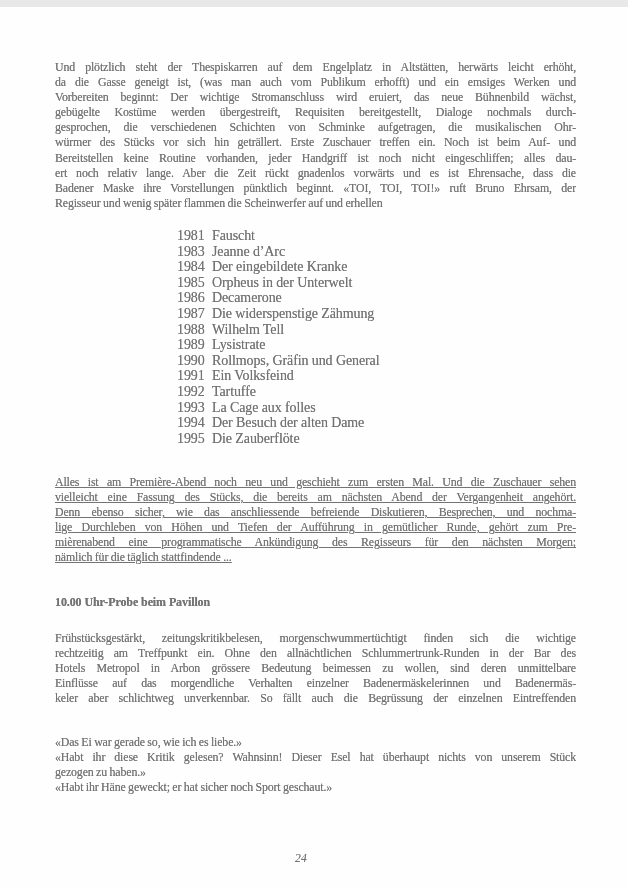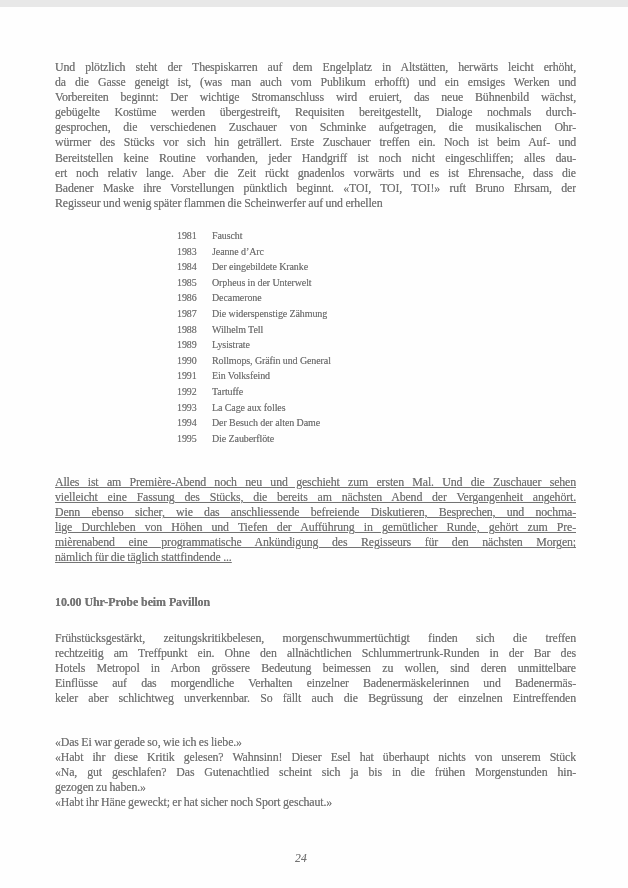--- a/index.html
+++ b/index.html
@@ -37,21 +37,21 @@
     text-align-last: justify;
   }
   .premieres {
     position: absolute;
     left: 177px;
     top: 221px;
   }
   .prow {
     height: 15.6px;
     line-height: 15.6px;
-    font-size: 10px;
+    font-size: 14px;
     letter-spacing: -0.1px;
     text-shadow: 0 0 0.4px rgba(20,20,20,0.45);
     white-space: nowrap;
   }
   .prow .pyear {
     display: inline-block;
     width: 35px;
   }
   .heading {
     position: absolute;
@@ -81,21 +81,21 @@
 </head>
 <body>
 
 <div class="page">
 
   <div id="para1" class="textcol para">
       <div class="line just">Und plötzlich steht der Thespiskarren auf dem Engelplatz in Altstätten, herwärts leicht erhöht,</div>
       <div class="line just">da die Gasse geneigt ist, (was man auch vom Publikum erhofft) und ein emsiges Werken und</div>
       <div class="line just">Vorbereiten beginnt: Der wichtige Stromanschluss wird eruiert, das neue Bühnenbild wächst,</div>
       <div class="line just">gebügelte Kostüme werden übergestreift, Requisiten bereitgestellt, Dialoge nochmals durch-</div>
-      <div class="line just">gesprochen, die verschiedenen Zuschauer von Schminke aufgetragen, die musikalischen Ohr-</div>
+      <div class="line just">gesprochen, die verschiedenen Schichten von Schminke aufgetragen, die musikalischen Ohr-</div>
       <div class="line just">würmer des Stücks vor sich hin geträllert. Erste Zuschauer treffen ein. Noch ist beim Auf- und</div>
       <div class="line just">Bereitstellen keine Routine vorhanden, jeder Handgriff ist noch nicht eingeschliffen; alles dau-</div>
       <div class="line just">ert noch relativ lange. Aber die Zeit rückt gnadenlos vorwärts und es ist Ehrensache, dass die</div>
       <div class="line just">Badener Maske ihre Vorstellungen pünktlich beginnt. «TOI, TOI, TOI!» ruft Bruno Ehrsam, der</div>
       <div class="line">Regisseur und wenig später flammen die Scheinwerfer auf und erhellen</div>
     </div>
 
   <div class="premieres">
       <div class="prow"><span class="pyear">1981</span><span class="ptitle">Fauscht</span></div>
       <div class="prow"><span class="pyear">1983</span><span class="ptitle">Jeanne d’Arc</span></div>
@@ -118,30 +118,29 @@
       <div class="line just">vielleicht eine Fassung des Stücks, die bereits am nächsten Abend der Vergangenheit angehört.</div>
       <div class="line just">Denn ebenso sicher, wie das anschliessende befreiende Diskutieren, Besprechen, und nochma-</div>
       <div class="line just">lige Durchleben von Höhen und Tiefen der Aufführung in gemütlicher Runde, gehört zum Pre-</div>
       <div class="line just">mièrenabend eine programmatische Ankündigung des Regisseurs für den nächsten Morgen;</div>
       <div class="line">nämlich für die täglich stattfindende ...</div>
     </div>
 
   <div class="heading">10.00 Uhr-Probe beim Pavillon</div>
 
   <div id="para3" class="textcol para">
-      <div class="line just">Frühstücksgestärkt, zeitungskritikbelesen, morgenschwummertüchtigt finden sich die treffen</div>
+      <div class="line just">Frühstücksgestärkt, zeitungskritikbelesen, morgenschwummertüchtigt finden sich die wichtige</div>
       <div class="line just">rechtzeitig am Treffpunkt ein. Ohne den allnächtlichen Schlummertrunk-Runden in der Bar des</div>
       <div class="line just">Hotels Metropol in Arbon grössere Bedeutung beimessen zu wollen, sind deren unmittelbare</div>
       <div class="line just">Einflüsse auf das morgendliche Verhalten einzelner Badenermäskelerinnen und Badenermäs-</div>
       <div class="line just">keler aber schlichtweg unverkennbar. So fällt auch die Begrüssung der einzelnen Eintreffenden</div>
     </div>
 
   <div id="quotes" class="textcol para">
       <div class="line">«Das Ei war gerade so, wie ich es liebe.»</div>
       <div class="line just">«Habt ihr diese Kritik gelesen? Wahnsinn! Dieser Esel hat überhaupt nichts von unserem Stück</div>
-      <div class="line just">«Na, gut geschlafen? Das Gutenachtlied scheint sich ja bis in die frühen Morgenstunden hin-</div>
       <div class="line">gezogen zu haben.»</div>
       <div class="line">«Habt ihr Häne geweckt; er hat sicher noch Sport geschaut.»</div>
     </div>
 
   <div class="pagenum">24</div>
 
 </div>
 
 </body></html>

